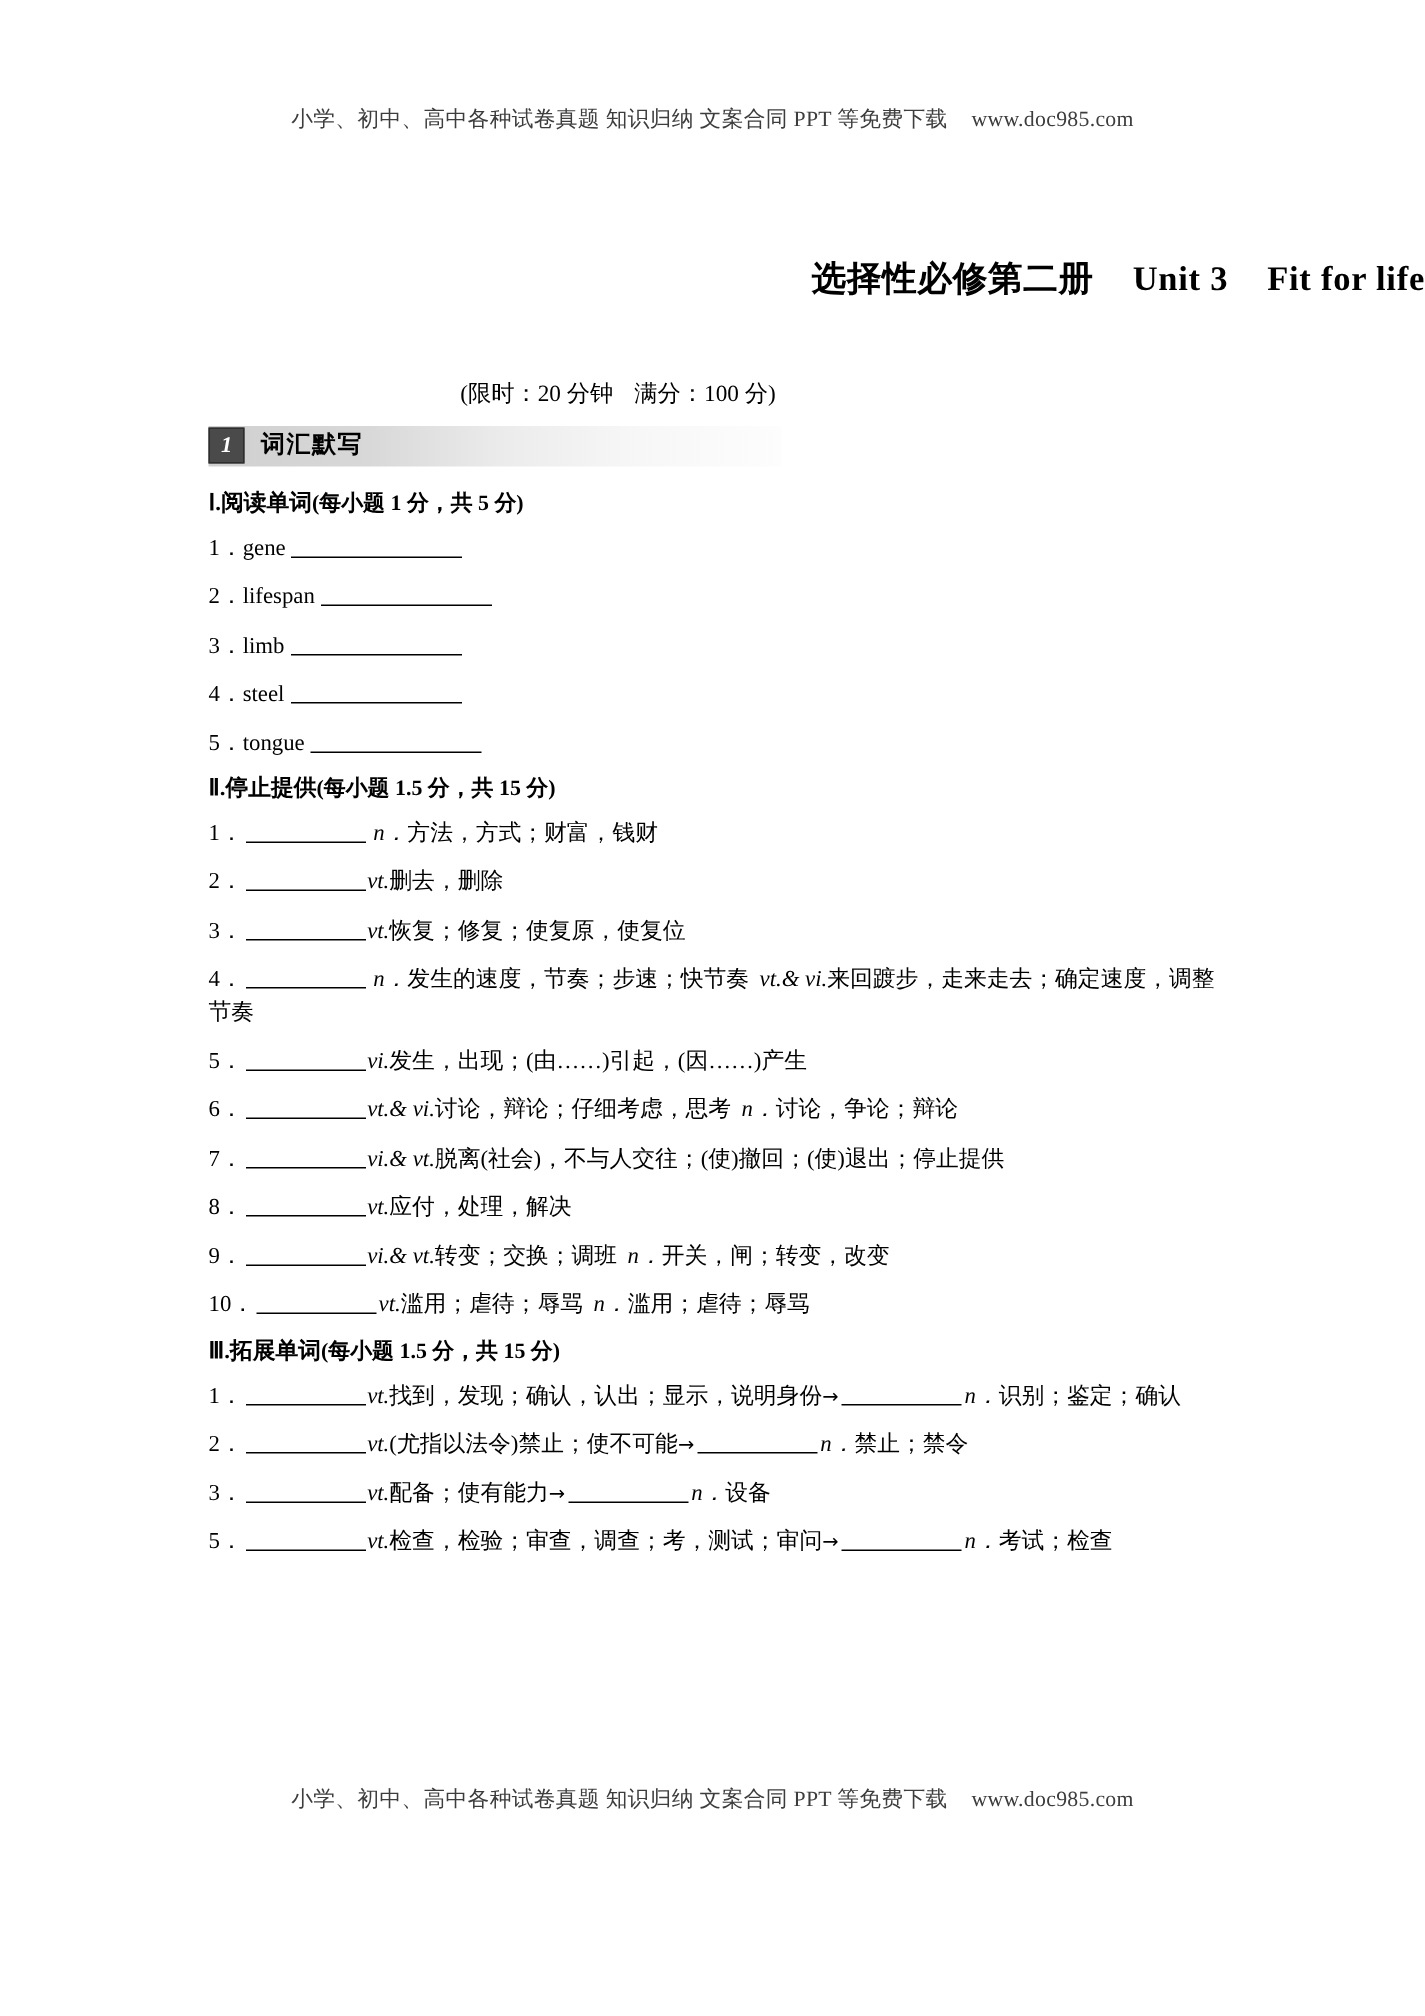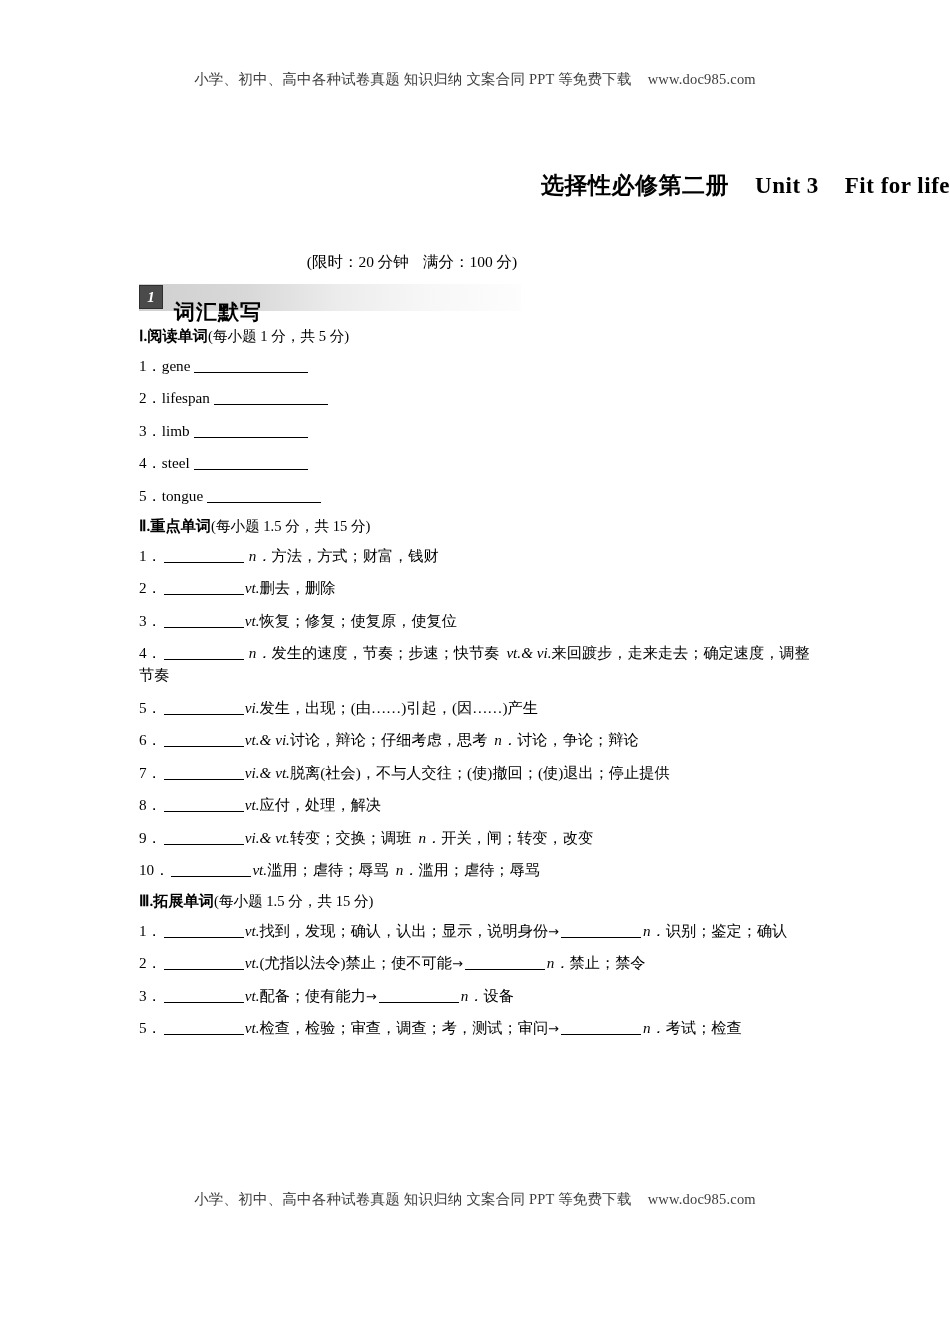--- a/index.html
+++ b/index.html
@@ -83,44 +83,43 @@
     font-weight: bold;
     font-size: 15px;
     line-height: 22px;
     text-align: center;
   }
   .section-title {
     position: absolute;
     left: 174px;
     top: 286px;
     font-family: Liberation Sans, sans-serif;
-    font-size: 21px;
+    font-size: 16px;
     font-weight: bold;
     letter-spacing: 1px;
-    margin-top: 12px;
   }
 
   
   .content {
     position: absolute;
     left: 139px;
     top: 327px;
     width: 673px;
     font-size: 15.2px;
     line-height: 1;
   }
 
   .sub-head {
     font-size: 15.2px;
     margin: 0 0 9px 0;
     line-height: 1.2;
   }
   .sub-head .roman { font-family: "Liberation Serif", serif; }
   .sub-head .cn-b { font-weight: bold; }
-  .sub-head .paren { font-weight: normal; font-size: 14.6px; }
+  .sub-head .paren { font-weight: bold; font-size: 14.6px; }
 
   .qline {
     margin: 0 0 10.5px 0;
     line-height: 1.45;
     font-size: 15.2px;
     text-indent: 0;
   }
   .qnum {
     display: inline-block;
     min-width: 22px;
@@ -170,21 +169,21 @@
   <div class="section-badge">1</div>
   <div class="section-title">词汇默写</div>
 
   <div class="content" id="content">
       <div class="sub-head"><span class="roman cn-b">Ⅰ.</span><span class="cn-b">阅读单词</span><span class="paren">(每小题 1 分，共 5 分)</span></div>
       <div class="qline"><span class="qnum">1．</span><span class="word">gene</span><span class="blank b-read"></span></div>
       <div class="qline"><span class="qnum">2．</span><span class="word">lifespan</span><span class="blank b-read"></span></div>
       <div class="qline"><span class="qnum">3．</span><span class="word">limb</span><span class="blank b-read"></span></div>
       <div class="qline"><span class="qnum">4．</span><span class="word">steel</span><span class="blank b-read"></span></div>
       <div class="qline"><span class="qnum">5．</span><span class="word">tongue</span><span class="blank b-read"></span></div>
-      <div class="sub-head"><span class="roman cn-b">Ⅱ.</span><span class="cn-b">重点单词</span><span class="paren">(每小题 1.5 分，共 15 分)</span></div>
+      <div class="sub-head"><span class="roman cn-b">Ⅱ.</span><span class="cn-b">停止提供</span><span class="paren">(每小题 1.5 分，共 15 分)</span></div>
       <div class="qline"><span class="qnum">1．</span><span class="blank b-key"></span><span class="thin"></span><span class="pos">n．</span><span>方法，方式；财富，钱财</span></div>
       <div class="qline"><span class="qnum">2．</span><span class="blank b-key"></span><span class="pos">vt.</span><span>删去，删除</span></div>
       <div class="qline"><span class="qnum">3．</span><span class="blank b-key"></span><span class="pos">vt.</span><span>恢复；修复；使复原，使复位</span></div>
       <div class="qline"><span class="qnum">4．</span><span class="blank b-key"></span><span class="thin"></span><span class="pos">n．</span><span>发生的速度，节奏；步速；快节奏</span><span class="gap2"></span><span class="pos">vt.&amp; vi.</span><span>来回踱步，走来走去；确定速度，调整节奏</span></div>
       <div class="qline"><span class="qnum">5．</span><span class="blank b-key"></span><span class="pos">vi.</span><span>发生，出现；(由……)引起，(因……)产生</span></div>
       <div class="qline"><span class="qnum">6．</span><span class="blank b-key"></span><span class="pos">vt.&amp; vi.</span><span>讨论，辩论；仔细考虑，思考</span><span class="gap2"></span><span class="pos">n．</span><span>讨论，争论；辩论</span></div>
       <div class="qline"><span class="qnum">7．</span><span class="blank b-key"></span><span class="pos">vi.&amp; vt.</span><span>脱离(社会)，不与人交往；(使)撤回；(使)退出；停止提供</span></div>
       <div class="qline"><span class="qnum">8．</span><span class="blank b-key"></span><span class="pos">vt.</span><span>应付，处理，解决</span></div>
       <div class="qline"><span class="qnum">9．</span><span class="blank b-key"></span><span class="pos">vi.&amp; vt.</span><span>转变；交换；调班</span><span class="gap2"></span><span class="pos">n．</span><span>开关，闸；转变，改变</span></div>
       <div class="qline"><span class="qnum">10．</span><span class="blank b-key"></span><span class="pos">vt.</span><span>滥用；虐待；辱骂</span><span class="gap2"></span><span class="pos">n．</span><span>滥用；虐待；辱骂</span></div>

